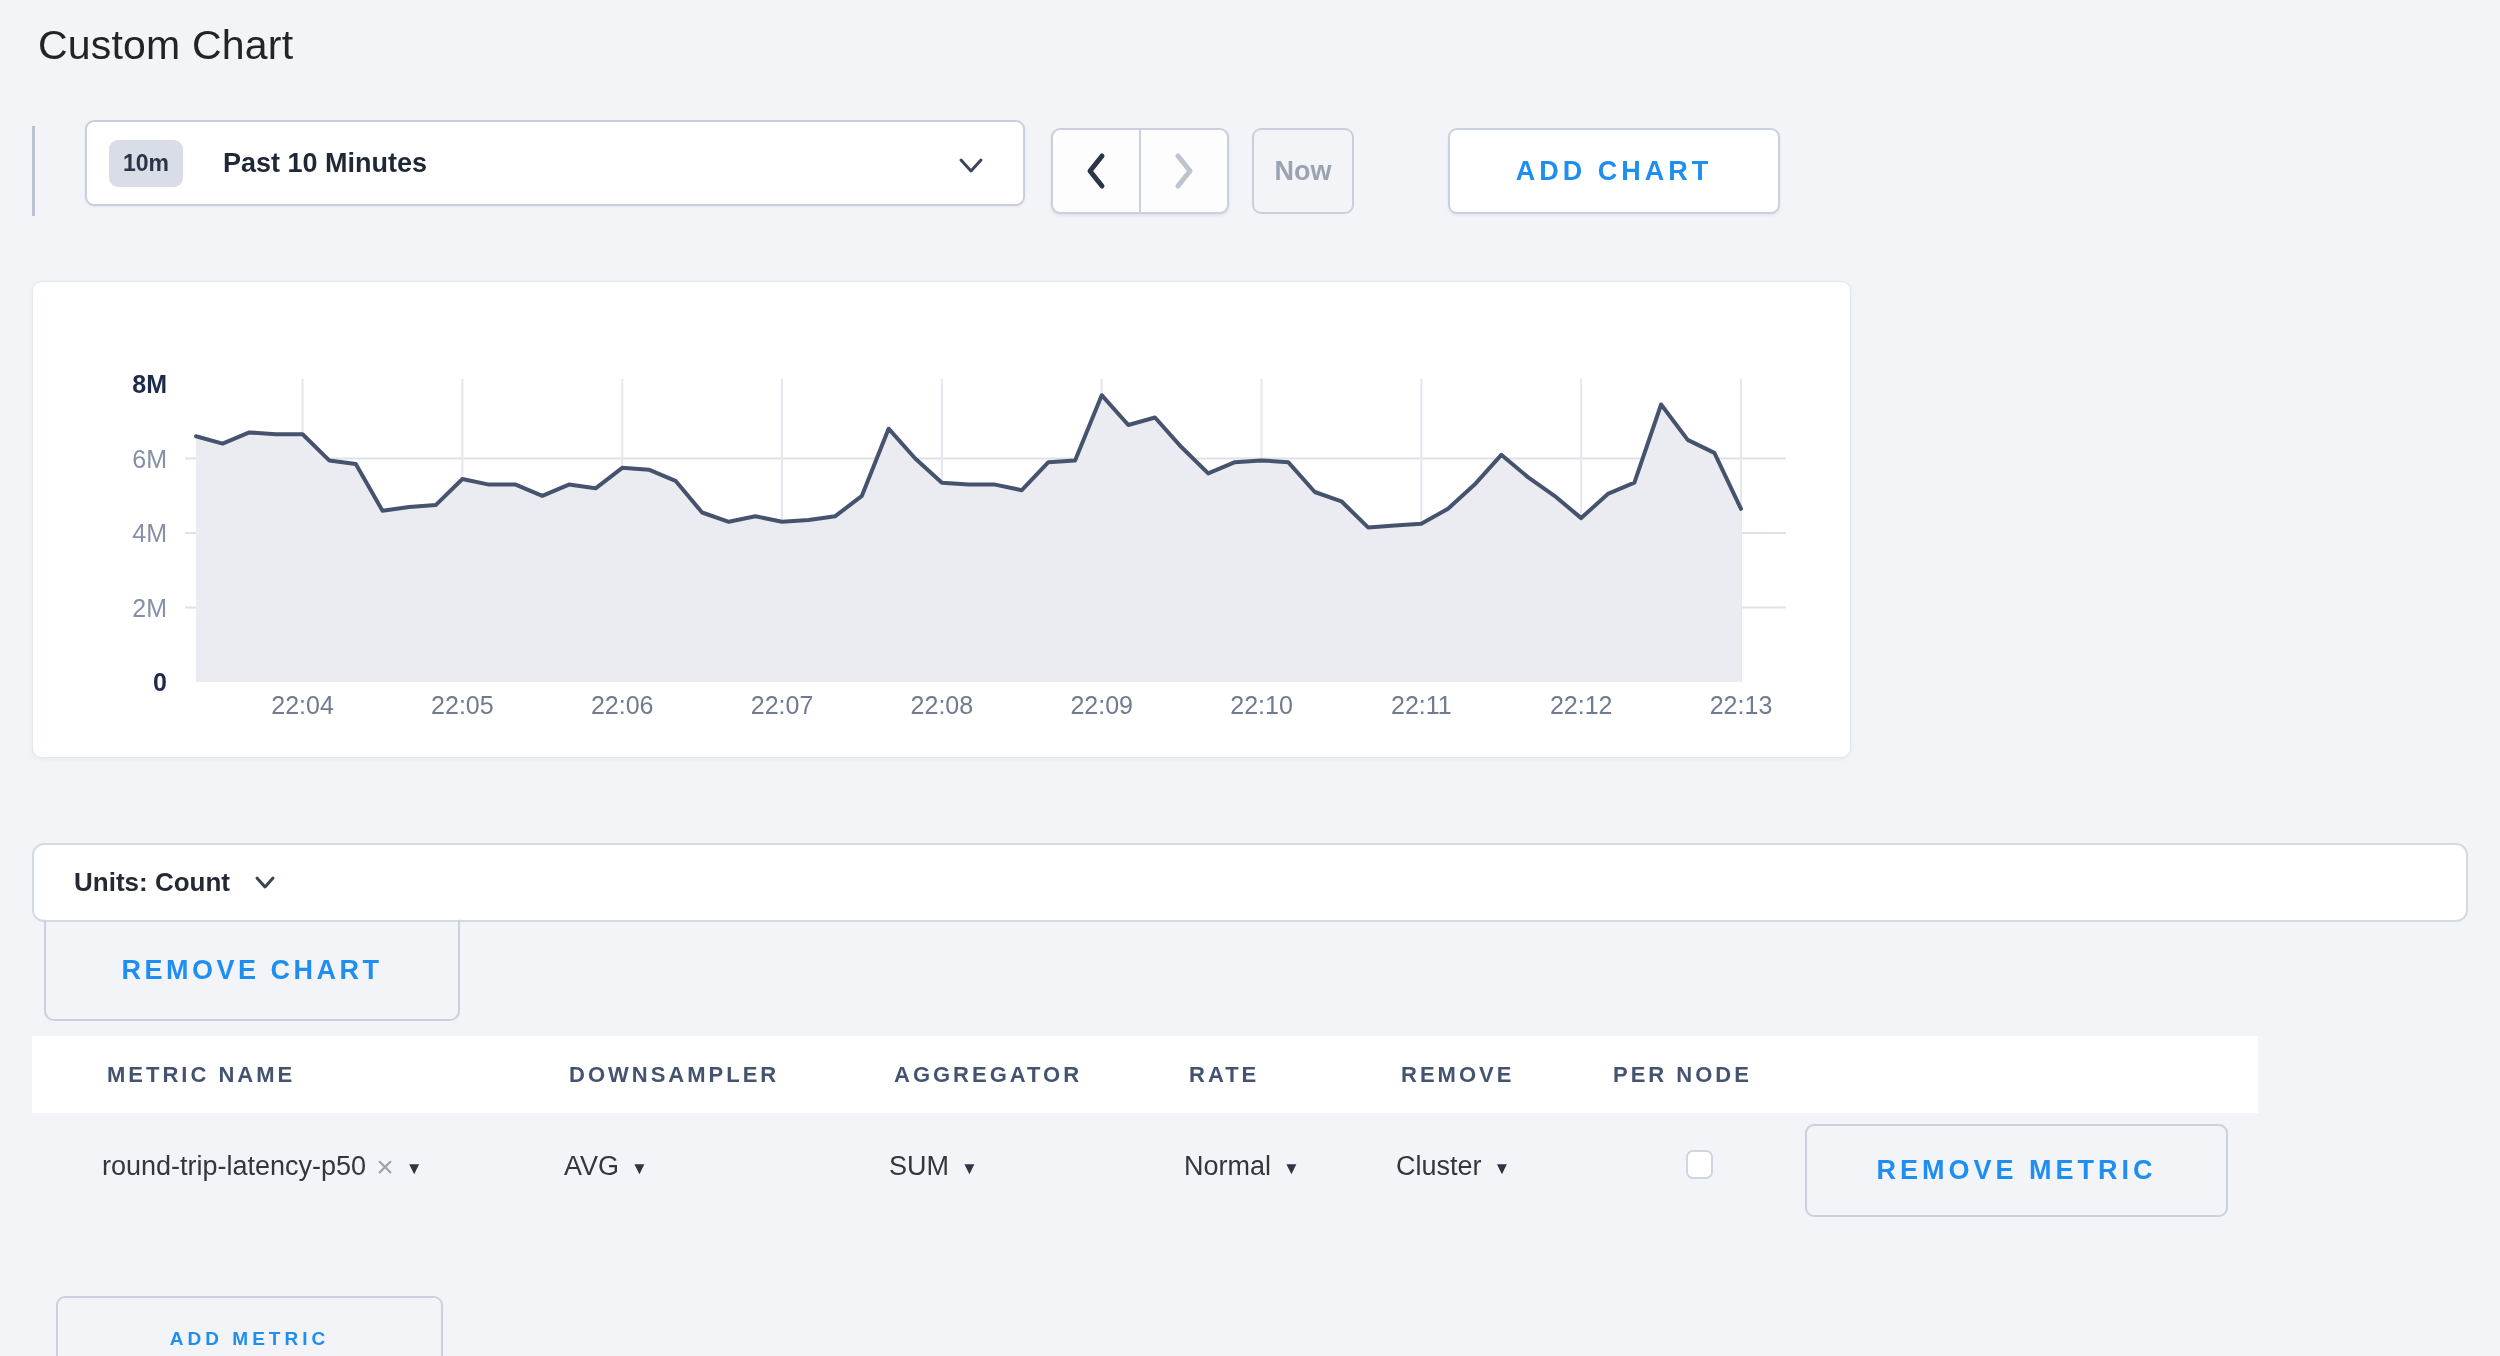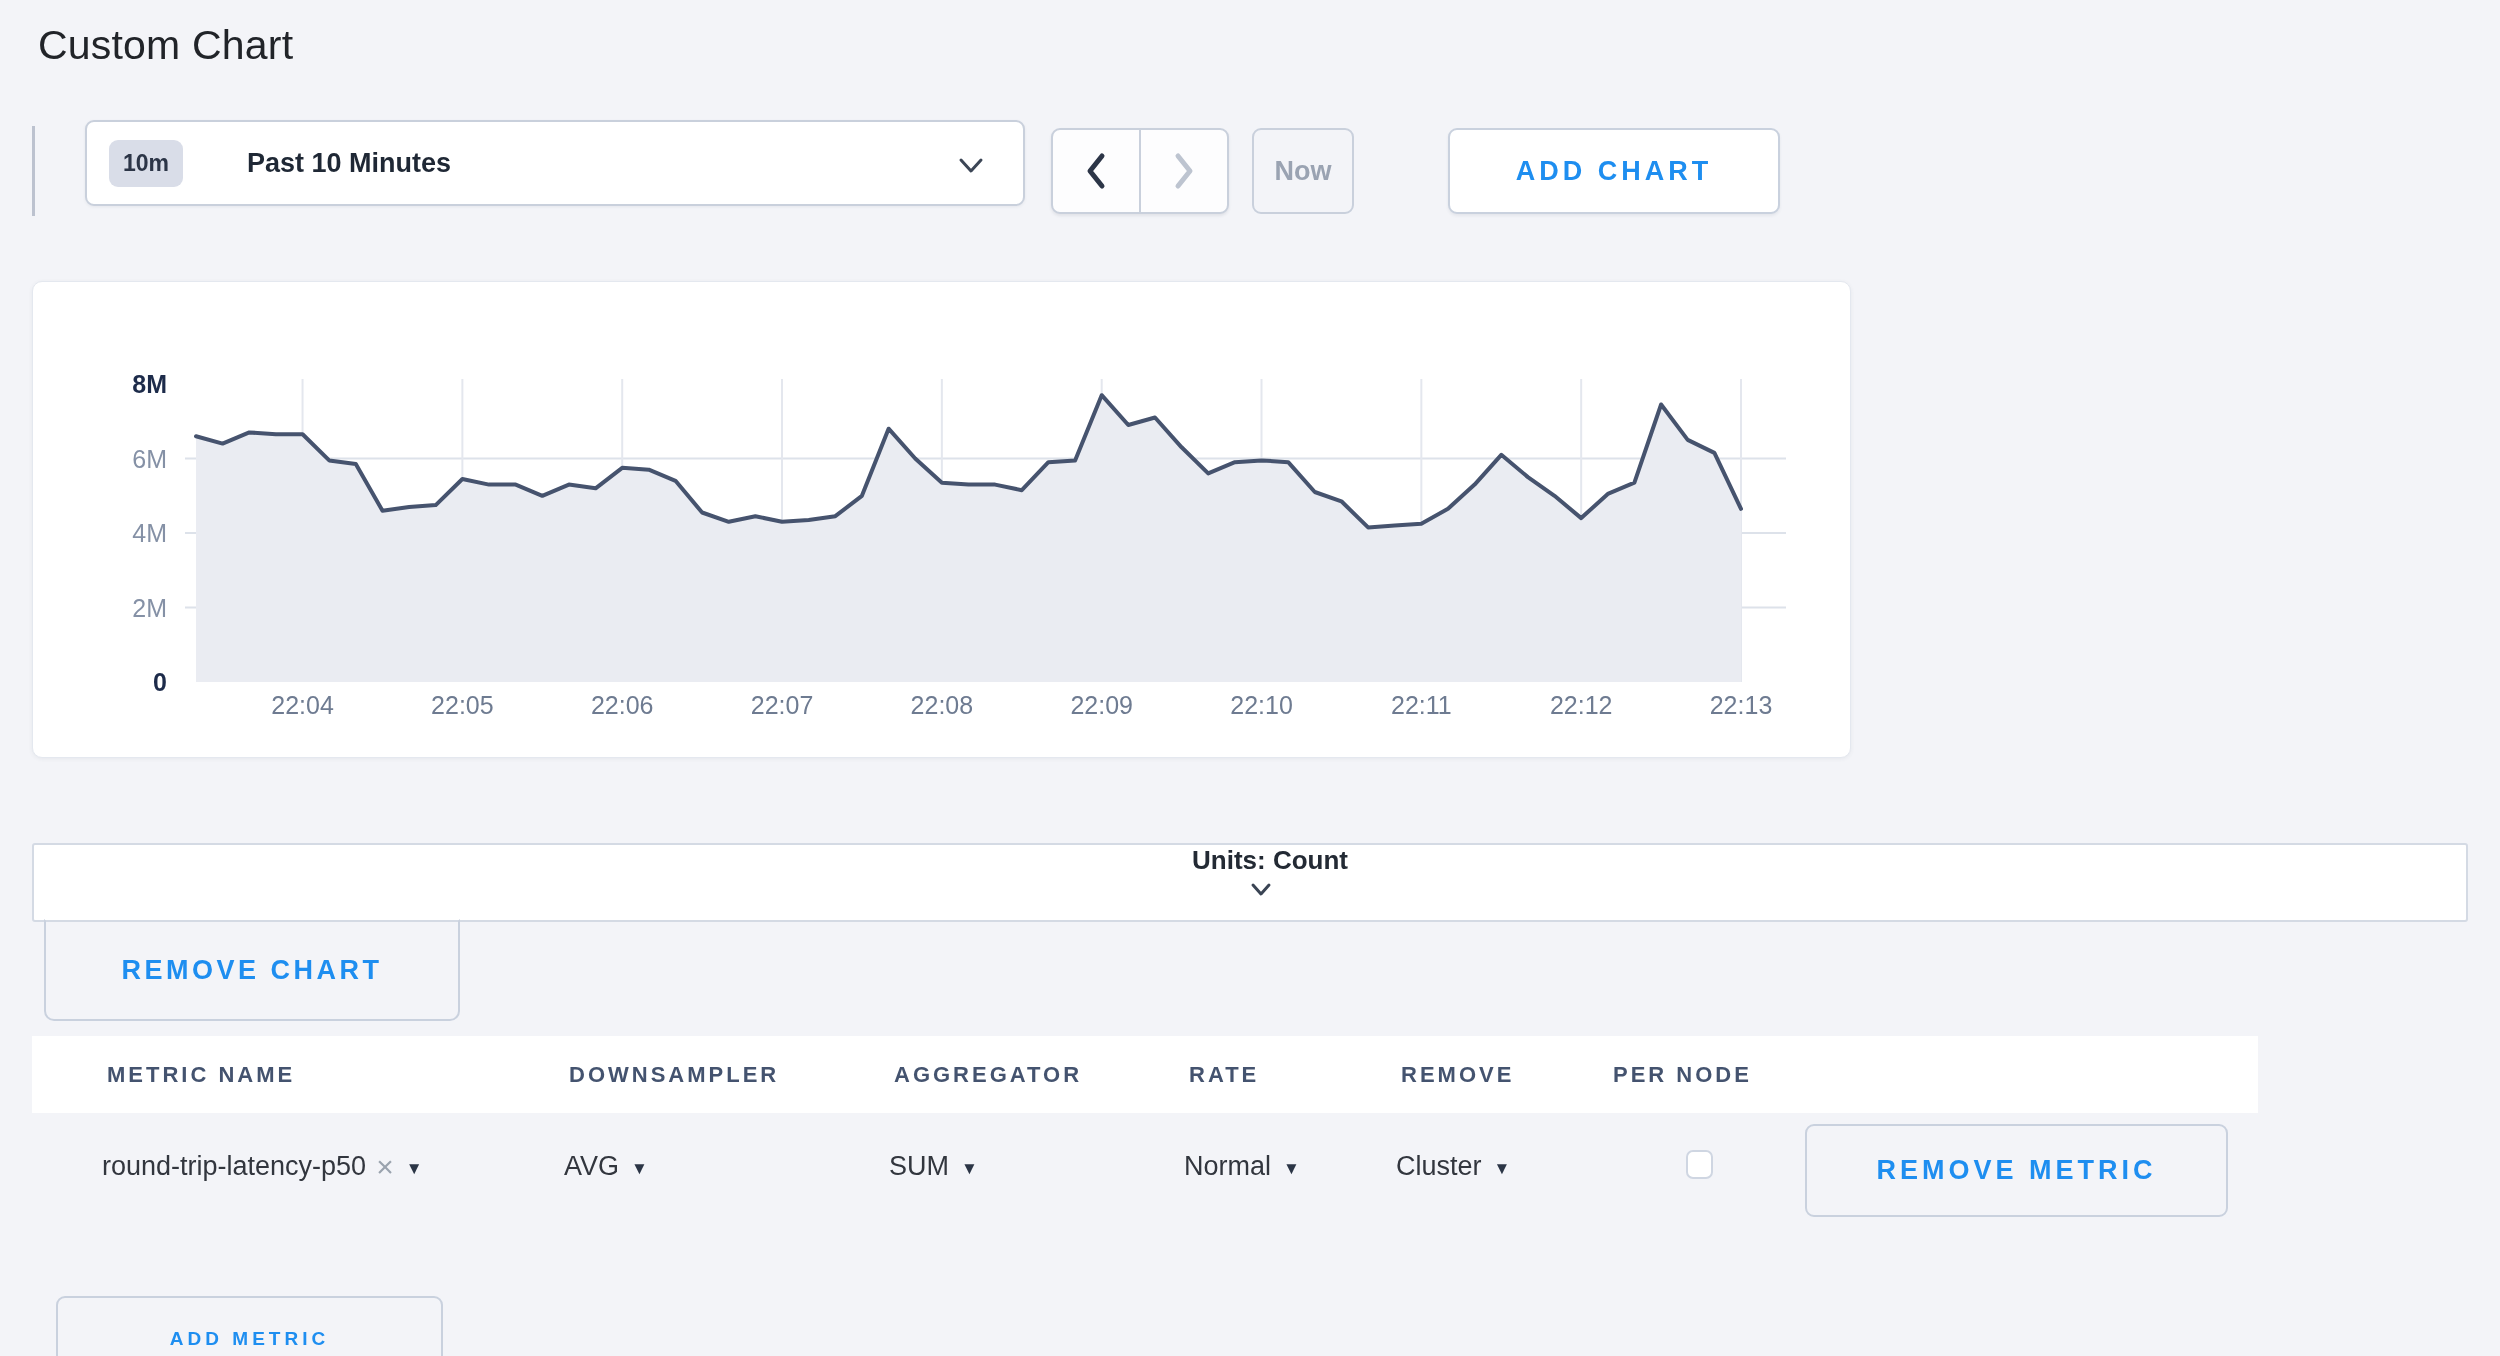--- a/index.html
+++ b/index.html
@@ -22,21 +22,21 @@
   .range-dropdown {
     position: absolute; left: 85px; top: 120px; width: 940px; height: 86px;
     background: #ffffff; border: 2px solid #c9d0dc; border-radius: 9px;
     display: flex; align-items: center; cursor: pointer;
     box-shadow: 0 1px 3px rgba(70,80,100,0.08);
   }
   .range-badge {
     margin-left: 22px; padding: 10px 14px; border-radius: 9px;
     background: #d9dde8; color: #2c3547; font-size: 23px; font-weight: 700;
   }
-  .range-label { margin-left: 64px; font-size: 27px; font-weight: 700; color: #1f2835; }
+  .range-label { margin-left: 40px; font-size: 27px; font-weight: 700; color: #1f2835; }
   .range-chevron { position: absolute; right: 36px; top: 30px; }
   .nav-group {
     position: absolute; left: 1051px; top: 128px; width: 178px; height: 86px;
     background: #fdfdfe; border: 2px solid #c9d0dc; border-radius: 9px;
     display: flex; box-shadow: 0 2px 3px rgba(70,80,100,0.10);
   }
   .nav-half { flex: 1; display: flex; align-items: center; justify-content: center; cursor: pointer; }
   .nav-half + .nav-half { border-left: 2px solid #c9d0dc; }
   .now-button {
     position: absolute; left: 1252px; top: 128px; width: 102px; height: 86px;
@@ -59,22 +59,22 @@
   
   .chart-card {
     position: absolute; left: 32px; top: 281px; width: 1819px; height: 477px;
     background: #ffffff; border: 1px solid #e4e8ef; border-radius: 10px;
     box-shadow: 0 1px 4px rgba(60,70,90,0.07);
   }
   .chart-card svg { position: absolute; left: 0; top: 0; }
   
   .units-bar {
     position: absolute; left: 32px; top: 843px; width: 2436px; height: 79px;
-    background: #ffffff; border: 2px solid #d4dae4; border-radius: 3px;
-    display: flex; align-items: center; cursor: pointer; flex-direction: column;
+    background: #ffffff; border: 2px solid #d4dae4; border-radius: 12px;
+    display: flex; align-items: center; cursor: pointer;
   }
   .units-label { margin-left: 40px; font-size: 26px; font-weight: 700; color: #232a34; }
   .units-chevron { margin-left: 22px; margin-top: 4px; }
   .remove-chart-button {
     position: absolute; left: 44px; top: 919px; width: 416px; height: 102px;
     font-size: 27px; letter-spacing: 3.5px; border-radius: 0 0 10px 10px;
     border-top-color: transparent;
   }
   
   .metrics-header {

